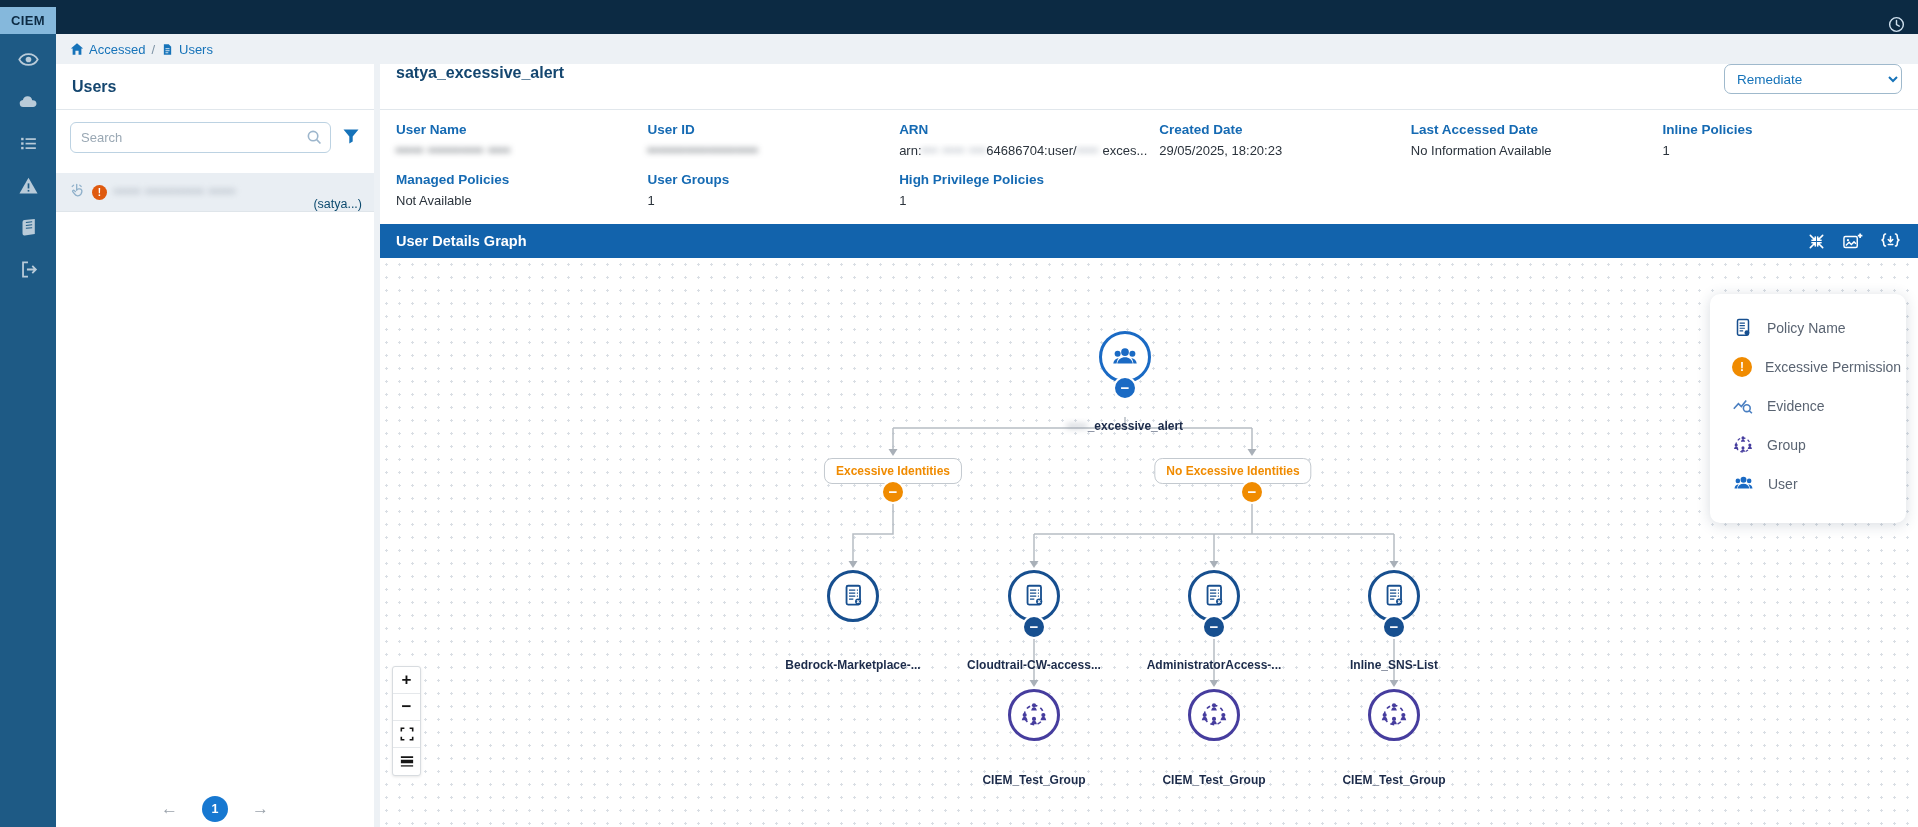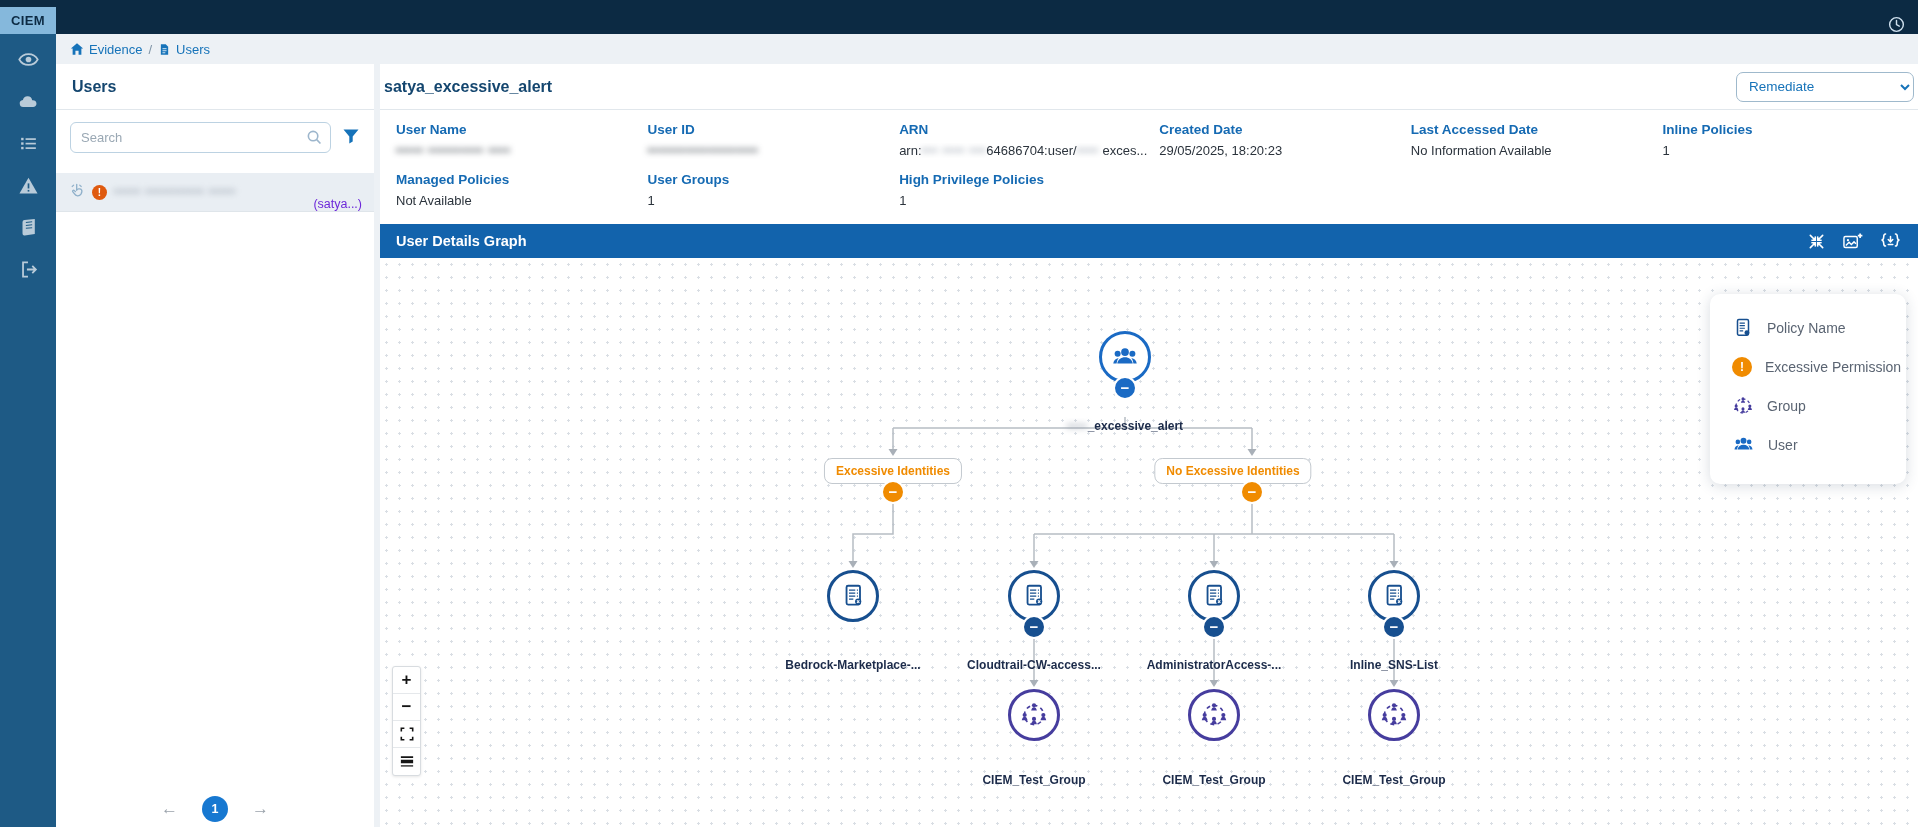--- a/index.html
+++ b/index.html
@@ -32,33 +32,33 @@
   .panel-header { height:46px; display:flex; align-items:center; padding:0 16px;
                   border-bottom:1px solid #e1e7ec; color:#14466f; font-weight:bold; font-size:16px; }
   .search-row { display:flex; align-items:center; padding:12px 14px 20px 14px; gap:11px; }
   .search-box { flex:1; position:relative; }
   .search-box input { width:100%; height:31px; border:1px solid #bcd2e2; border-radius:6px;
                       padding:0 30px 0 10px; font-size:13px; color:#4e5a66; outline:none; }
   .search-box input::placeholder { color:#9aa8b4; }
   .search-ic { position:absolute; right:8px; top:7px; }
   .user-row { height:39px; background:#e9eef3; border-bottom:1px solid #dfe5ea; display:flex;
               align-items:center; padding:0 12px; gap:7px; font-size:12.5px; cursor:pointer; }
-  .user-row .suffix { margin-left:auto; color:#6d28d9;margin-top:24px; }
+  .user-row .suffix { margin-left:auto; color:#0c4a6e;margin-top:24px; }
   .alert-dot { width:15px; height:15px; border-radius:50%; background:#df5a0f; color:#fff;
                font-size:10px; font-weight:bold; display:flex; align-items:center; justify-content:center; flex:0 0 15px; }
   .blurred { filter:blur(3px); color:#8d97a5; user-select:none; letter-spacing:1px; }
   .pagination { position:absolute; bottom:12px; left:0; right:0; display:flex; justify-content:center;
                 align-items:center; gap:24px; }
   .pg-arrow { color:#9aa2ab; font-size:17px; cursor:pointer; }
   .pg-bubble { width:26px; height:26px; border-radius:50%; background:#1778d1; color:#fff; font-size:12.5px;
                font-weight:bold; display:flex; align-items:center; justify-content:center; cursor:pointer; }
 
   
   .detail-panel { flex:1; background:#fff; display:flex; flex-direction:column; min-width:0; }
-  .detail-header { height:46px; display:flex; align-items:center; padding:0 4px; border-bottom:1px solid #e1e7ec; }
+  .detail-header { height:46px; display:flex; padding:0 16px; border-bottom:1px solid #e1e7ec; }
   .detail-title { color:#14466f; font-weight:bold; font-size:16px; }
   .remediate { margin-left:auto; width:178px; height:30px; border:1px solid #9fb9cc; border-radius:7px;
                color:#1673b9; font-size:13.5px; padding:0 8px; background:#fff; }
   .fields { padding:12px 16px 16px; display:grid; grid-template-columns:repeat(6,1fr);
             row-gap:14px; column-gap:12px; }
   .field .flabel { color:#156ab3; font-weight:bold; font-size:13.5px; margin-bottom:6px; }
   .field .fvalue { color:#2b333c; font-size:13px; white-space:nowrap; overflow:hidden; text-overflow:ellipsis; }
 
   .graph-bar { height:34px; background:#1263ac; color:#fff; display:flex; align-items:center; padding:0 16px; }
   .graph-bar .gtitle { font-weight:bold; font-size:14.5px; }
@@ -161,21 +161,21 @@
         </svg>
     </span>
   </nav>
 
   <div class="content">
     <div class="breadcrumb">
       <span class="crumb">
         <svg width="14" height="14" viewBox="0 0 16 16">
             <path d="M8 1.5l7 6h-2v7H9.8V10H6.2v4.5H3v-7H1z" fill="#1673b9"></path>
           </svg>
-        <span>Evidence</span>
+        <span>Accessed</span>
       </span>
       <span class="crumb-sep">/</span>
       <span class="crumb">
         <svg width="13" height="13" viewBox="0 0 16 16">
             <path d="M3.5 1.5h6l3 3v10h-9z" fill="#1673b9"></path>
             <path d="M5.5 7h5M5.5 9.5h5M5.5 12h3.5" stroke="#fff" stroke-width="1"></path>
           </svg>
         <span>Users</span>
       </span>
     </div>
@@ -452,20 +452,28 @@
                   <path d="M9 7.3h6.2M9 10.3h6.2M9 13.3h6.2M9 16.3h4.2" stroke="#174f8f" stroke-width="1.4"></path>
                   <circle cx="17.6" cy="18.6" r="2.9" fill="#174f8f"></circle>
                 </svg>
               <span>Policy Name</span>
             </div>
             <div class="legend-item">
               <span class="legend-dot">!</span>
               <span>Excessive Permission</span>
             </div>
             <div class="legend-item">
+              <svg width="22" height="22" viewBox="0 0 22 22" fill="none" stroke="#4a7fc1" stroke-width="1.6">
+                  <path d="M1.8 13.8l4.6-5.2 3 3 4.8-6"></path>
+                  <circle cx="14.8" cy="13.2" r="3.4"></circle>
+                  <path d="M17.3 15.7l2.6 2.6"></path>
+                </svg>
+              <span>Evidence</span>
+            </div>
+            <div class="legend-item">
               <svg width="22" height="22" viewBox="0 0 26 26">
                   <circle cx="13" cy="13" r="8.3" fill="none" stroke="#463d9e" stroke-width="1.4" stroke-dasharray="3.4 3"></circle>
                   <g fill="#463d9e">
                     <circle cx="13" cy="4.6" r="1.8"></circle>
                     <path d="M10.5 9.2c.4-2 1.3-3 2.5-3s2.1 1 2.5 3z"></path>
                     <circle cx="4.9" cy="13" r="1.8"></circle>
                     <path d="M2.4 17.6c.4-2 1.3-3 2.5-3s2.1 1 2.5 3z"></path>
                     <circle cx="21.1" cy="13" r="1.8"></circle>
                     <path d="M18.6 17.6c.4-2 1.3-3 2.5-3s2.1 1 2.5 3z"></path>
                     <circle cx="13" cy="16.4" r="1.8"></circle>

